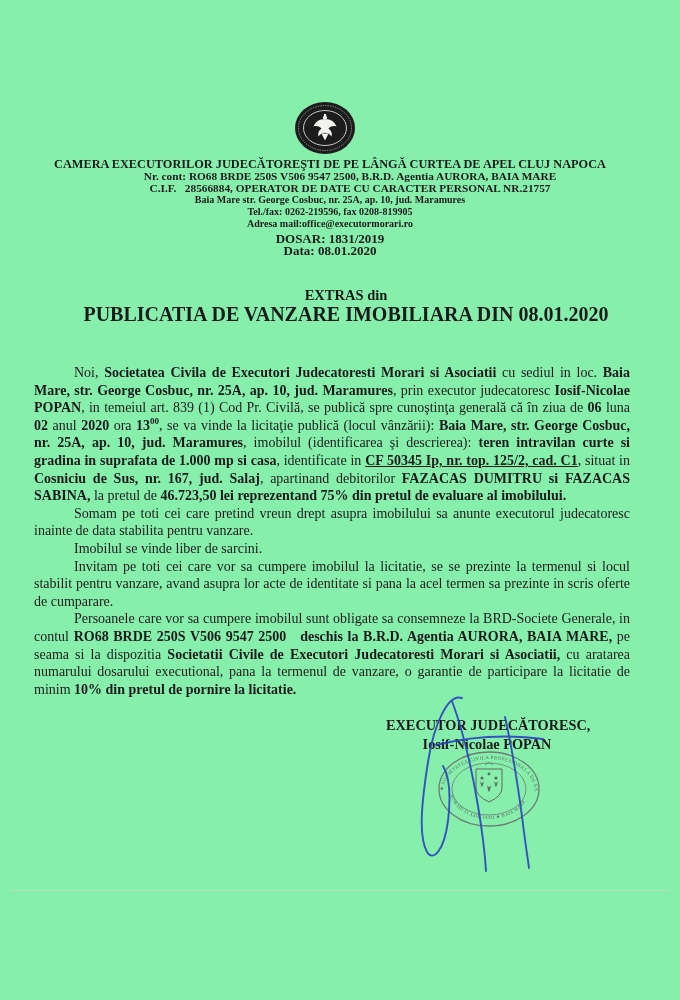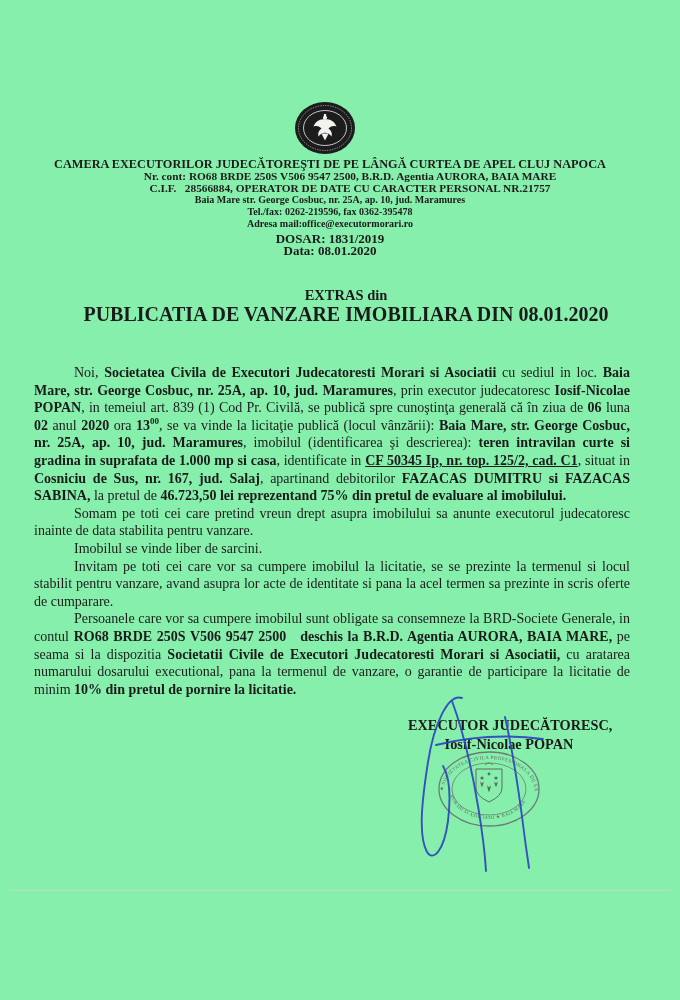--- a/index.html
+++ b/index.html
@@ -31,21 +31,21 @@
   .body{
     position:absolute;top:364px;left:34px;width:596px;
     font-size:14px;line-height:17.6px;
     text-align:justify;
   }
   .body p{margin:0;text-indent:40px;}
   .b{font-weight:bold;}
   .u{text-decoration:underline;}
   sup{font-size:9px;line-height:0;vertical-align:super;}
   
-  .sig{position:absolute;left:408px;top:716px;width:202px;text-align:center;font-weight:bold;}
+  .sig{position:absolute;left:386px;top:716px;width:202px;text-align:center;font-weight:bold;}
   .sig-role{font-size:14.3px;line-height:19px;white-space:nowrap;}
   .sig-name{font-size:14.3px;line-height:19px;}
   
   .stamp{position:absolute;left:430px;top:747px;width:118px;height:86px;opacity:.88;}
   .ink{position:absolute;left:388px;top:688px;width:170px;height:195px;}
   .scan-line{position:absolute;left:10px;top:890px;width:660px;height:1px;background:#d6d6d2;opacity:.6;}
 </style>
 </head>
 <body>
 
@@ -61,21 +61,21 @@
       <path d="M0,-8.5 C5,-9.5 9.5,-6.5 11.5,-1.5 C7.5,-2.5 5.5,-1.5 3.5,0.5 C6.5,2.5 7.5,5.5 6.5,8.5 C4.5,5.8 2.2,4.8 0,4.8 C-2.2,4.8 -4.5,5.8 -6.5,8.5 C-7.5,5.5 -6.5,2.5 -3.5,0.5 C-5.5,-1.5 -7.5,-2.5 -11.5,-1.5 C-9.5,-6.5 -5,-9.5 0,-8.5 Z"></path>
       <path d="M-3.6,5.5 L3.6,5.5 L0,12.5 Z"></path>
     </g>
   </svg>
 
   <div class="header">
     <div class="h h1">CAMERA EXECUTORILOR JUDECĂTOREŞTI DE PE LÂNGĂ CURTEA DE APEL CLUJ NAPOCA</div>
     <div class="h h3">Nr. cont: RO68 BRDE 250S V506 9547 2500, B.R.D. Agentia AURORA, BAIA MARE</div>
     <div class="h h4">C.I.F.&nbsp;&nbsp;&nbsp;28566884, OPERATOR DE DATE CU CARACTER PERSONAL NR.21757</div>
     <div class="h h5">Baia Mare str. George Cosbuc, nr. 25A, ap. 10, jud. Maramures</div>
-    <div class="h h6">Tel./fax: 0262-219596, fax 0362-395478</div>
+    <div class="h h6">Tel./fax: 0262-219596, fax 0208-819905</div>
     <div class="h h7">Adresa mail:office@executormorari.ro</div>
     <div class="h h8">DOSAR: 1831/2019</div>
     <div class="h h9">Data: 08.01.2020</div>
   </div>
 
   <div class="title">
     <div class="t1">EXTRAS din</div>
     <div class="t2">PUBLICATIA DE VANZARE IMOBILIARA DIN 08.01.2020</div>
   </div>
 

